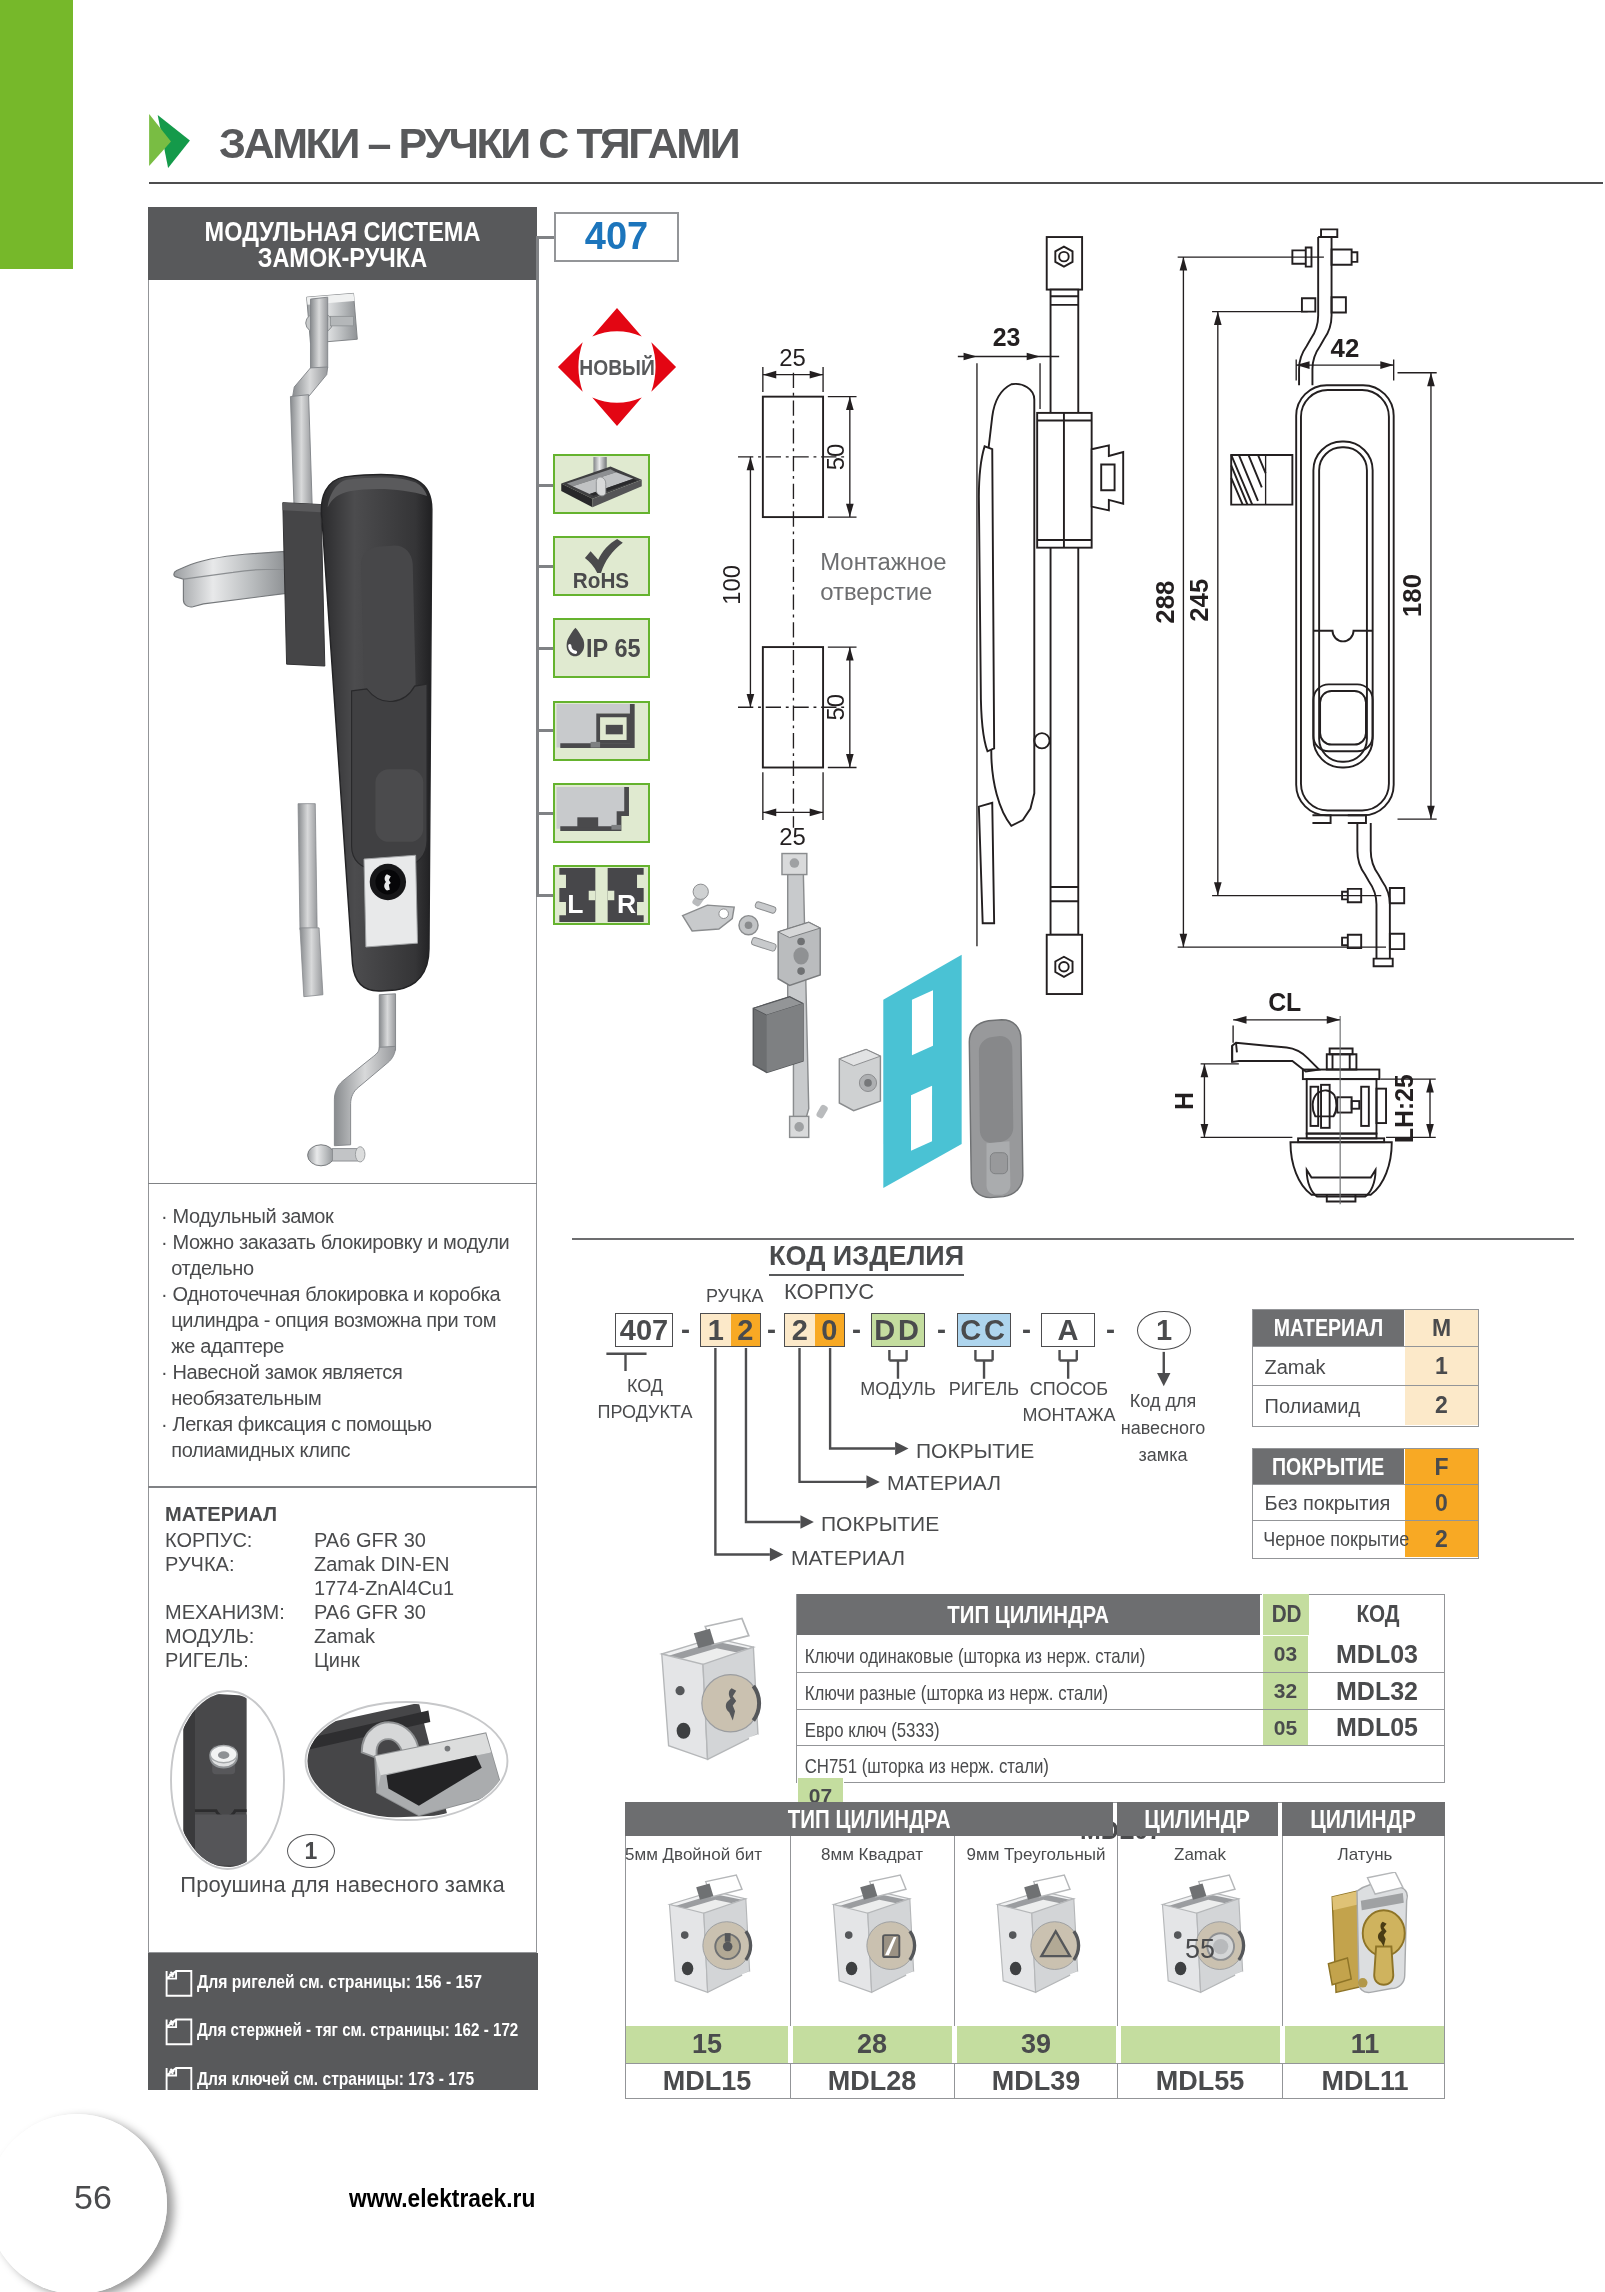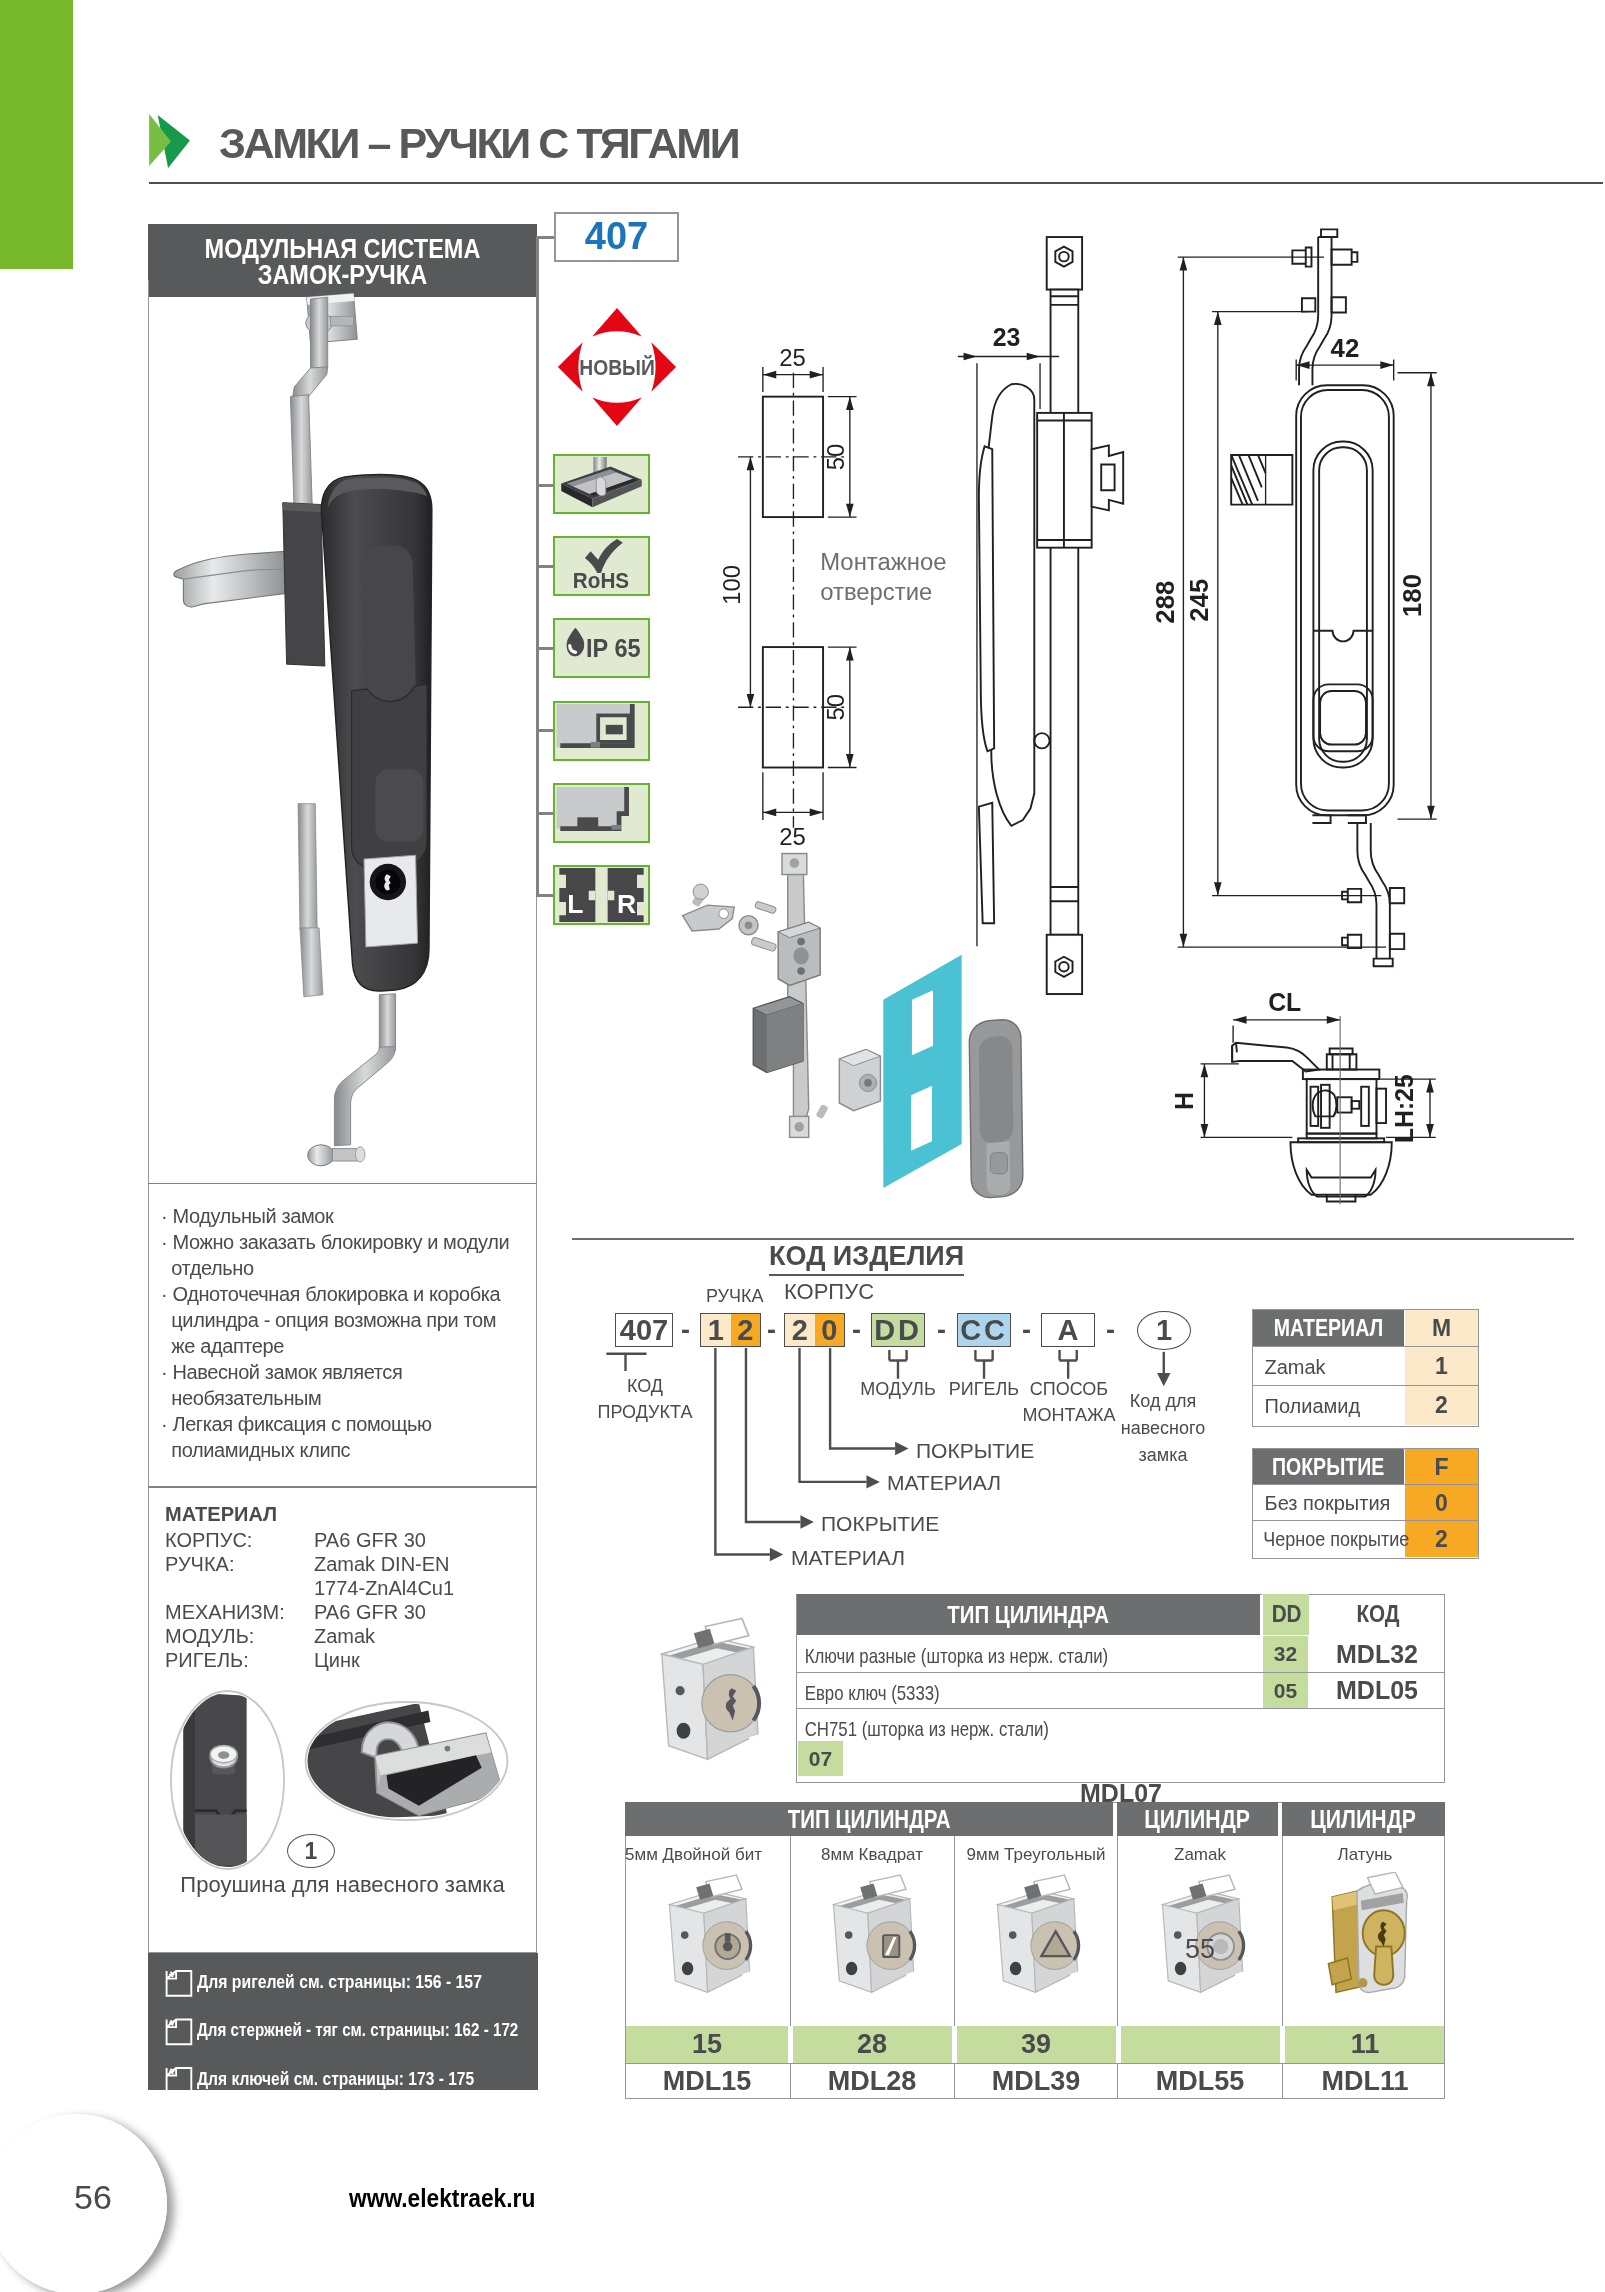--- a/index.html
+++ b/index.html
@@ -13,21 +13,21 @@
 <div class="abs" style="left:0; top:0; width:73px; height:269px; background:#76b82a;"></div>
 
 <svg class="abs" style="left:149px; top:113px;" width="42" height="55" viewBox="0 0 44 58">
   <polygon points="9,2 43,29 20,58" fill="#149a4a"></polygon>
   <polygon points="0,1 23,30 0,56" fill="#79bd43"></polygon>
 </svg>
 
 <div class="abs" style="left:219px; top:119px; font-size:43px; font-weight:bold; color:#58595b; letter-spacing:-2.4px;">ЗАМКИ – РУЧКИ С ТЯГАМИ</div>
 <div class="abs" style="left:149px; top:182px; width:1454px; height:1.9px; background:#4d4d4f;"></div>
 
-<div class="abs" style="left:148px; top:224px; width:389px; height:73px; background:#58595b; color:#fff; font-weight:bold; font-size:27px; text-align:center; line-height:26px; padding-top:11.5px;"><span style="display:inline-block; transform:scaleX(0.87);">МОДУЛЬНАЯ СИСТЕМА</span><br><span style="display:inline-block; transform:scaleX(0.87);">ЗАМОК-РУЧКА</span></div>
+<div class="abs" style="left:148px; top:207px; width:389px; height:73px; background:#58595b; color:#fff; font-weight:bold; font-size:27px; text-align:center; line-height:26px; padding-top:11.5px;"><span style="display:inline-block; transform:scaleX(0.87);">МОДУЛЬНАЯ СИСТЕМА</span><br><span style="display:inline-block; transform:scaleX(0.87);">ЗАМОК-РУЧКА</span></div>
 
 <div class="abs" style="left:148px; top:280px; width:389px; height:1673px; border-left:1px solid #939598; border-right:1px solid #939598; border-bottom:1px solid #939598;"></div>
 <div class="abs" style="left:148px; top:1183px; width:389px; height:1px; background:#808285;"></div>
 <div class="abs" style="left:148px; top:1486px; width:389px; height:1.9px; background:#808285;"></div>
 
 <div class="abs dk" style="left:161px; top:1203px; font-size:20px; line-height:26px; white-space:nowrap; letter-spacing:-0.4px;">
 <div>· Модульный замок</div>
 <div>· Можно заказать блокировку и модули</div>
 <div>&nbsp;&nbsp;отдельно</div>
 <div>· Одноточечная блокировка и коробка</div>
@@ -573,20 +573,25 @@
 
 <div class="abs" style="left:625px; top:1594px; width:820px; height:189px; border:1px solid #939598;"></div>
 <div class="abs" style="left:625px; top:1594px; width:172px; height:189px; border-right:1px solid #939598; background:#fff;"></div>
 <div class="abs" style="left:797px; top:1594px; width:463px; height:41px; background:#6d6e70; color:#fff; font-size:24px; font-weight:bold; text-align:center; line-height:41px;"><span style="display:inline-block; transform:scaleX(0.85);">ТИП ЦИЛИНДРА</span></div>
 <div class="abs dk" style="left:1262px; top:1594px; width:45px; height:41px; background:#c4dd9f; font-size:25px; font-weight:bold; text-align:center; line-height:41px; border-left:1.9px solid #fff; border-right:1.9px solid #fff; box-sizing:content-box;"></div>
 <div class="abs dk" style="left:1264px; top:1594px; width:45px; height:41px; background:#c4dd9f; font-size:23px; font-weight:bold; text-align:center; line-height:41px;"><span style="display:inline-block; transform:scaleX(0.9);">DD</span></div>
 <div class="abs dk" style="left:1311px; top:1594px; width:135px; height:41px; font-size:23px; font-weight:bold; text-align:center; line-height:41px;"><span style="display:inline-block; transform:scaleX(0.9);">КОД</span></div>
 
 <div class="abs" style="left:797px; top:1636px; width:648px; height:148px; font-size:21px;">
   <div style="display:flex; height:37px; border-bottom:1px solid #939598;">
+    <div class="dk" style="width:465px; padding:7.6px 0 0 9.6px; transform:scaleX(0.8); transform-origin:left;">Ключи одинаковые (шторка из нерж. стали)</div>
+    <div class="dk" style="width:47px; background:#c4dd9f; font-weight:bold; text-align:center; line-height:36px; border-left:1.9px solid #fff; border-right:1.9px solid #fff;">03</div>
+    <div class="dk" style="flex:1; font-weight:bold; text-align:center; line-height:36px; font-size:25px;">MDL03</div>
+  </div>
+  <div style="display:flex; height:37px; border-bottom:1px solid #939598;">
     <div class="dk" style="width:465px; padding:7.6px 0 0 9.6px; transform:scaleX(0.8); transform-origin:left;">Ключи разные (шторка из нерж. стали)</div>
     <div class="dk" style="width:47px; background:#c4dd9f; font-weight:bold; text-align:center; line-height:36px; border-left:1.9px solid #fff; border-right:1.9px solid #fff;">32</div>
     <div class="dk" style="flex:1; font-weight:bold; text-align:center; line-height:36px; font-size:25px;">MDL32</div>
   </div>
   <div style="display:flex; height:36px; border-bottom:1px solid #939598;">
     <div class="dk" style="width:465px; padding:7.6px 0 0 9.6px; transform:scaleX(0.8); transform-origin:left;">Евро ключ (5333)</div>
     <div class="dk" style="width:47px; background:#c4dd9f; font-weight:bold; text-align:center; line-height:35px; border-left:1.9px solid #fff; border-right:1.9px solid #fff;">05</div>
     <div class="dk" style="flex:1; font-weight:bold; text-align:center; line-height:35px; font-size:25px;">MDL05</div>
   </div>
   <div style="display:flex; height:36px;flex-direction:column;">

